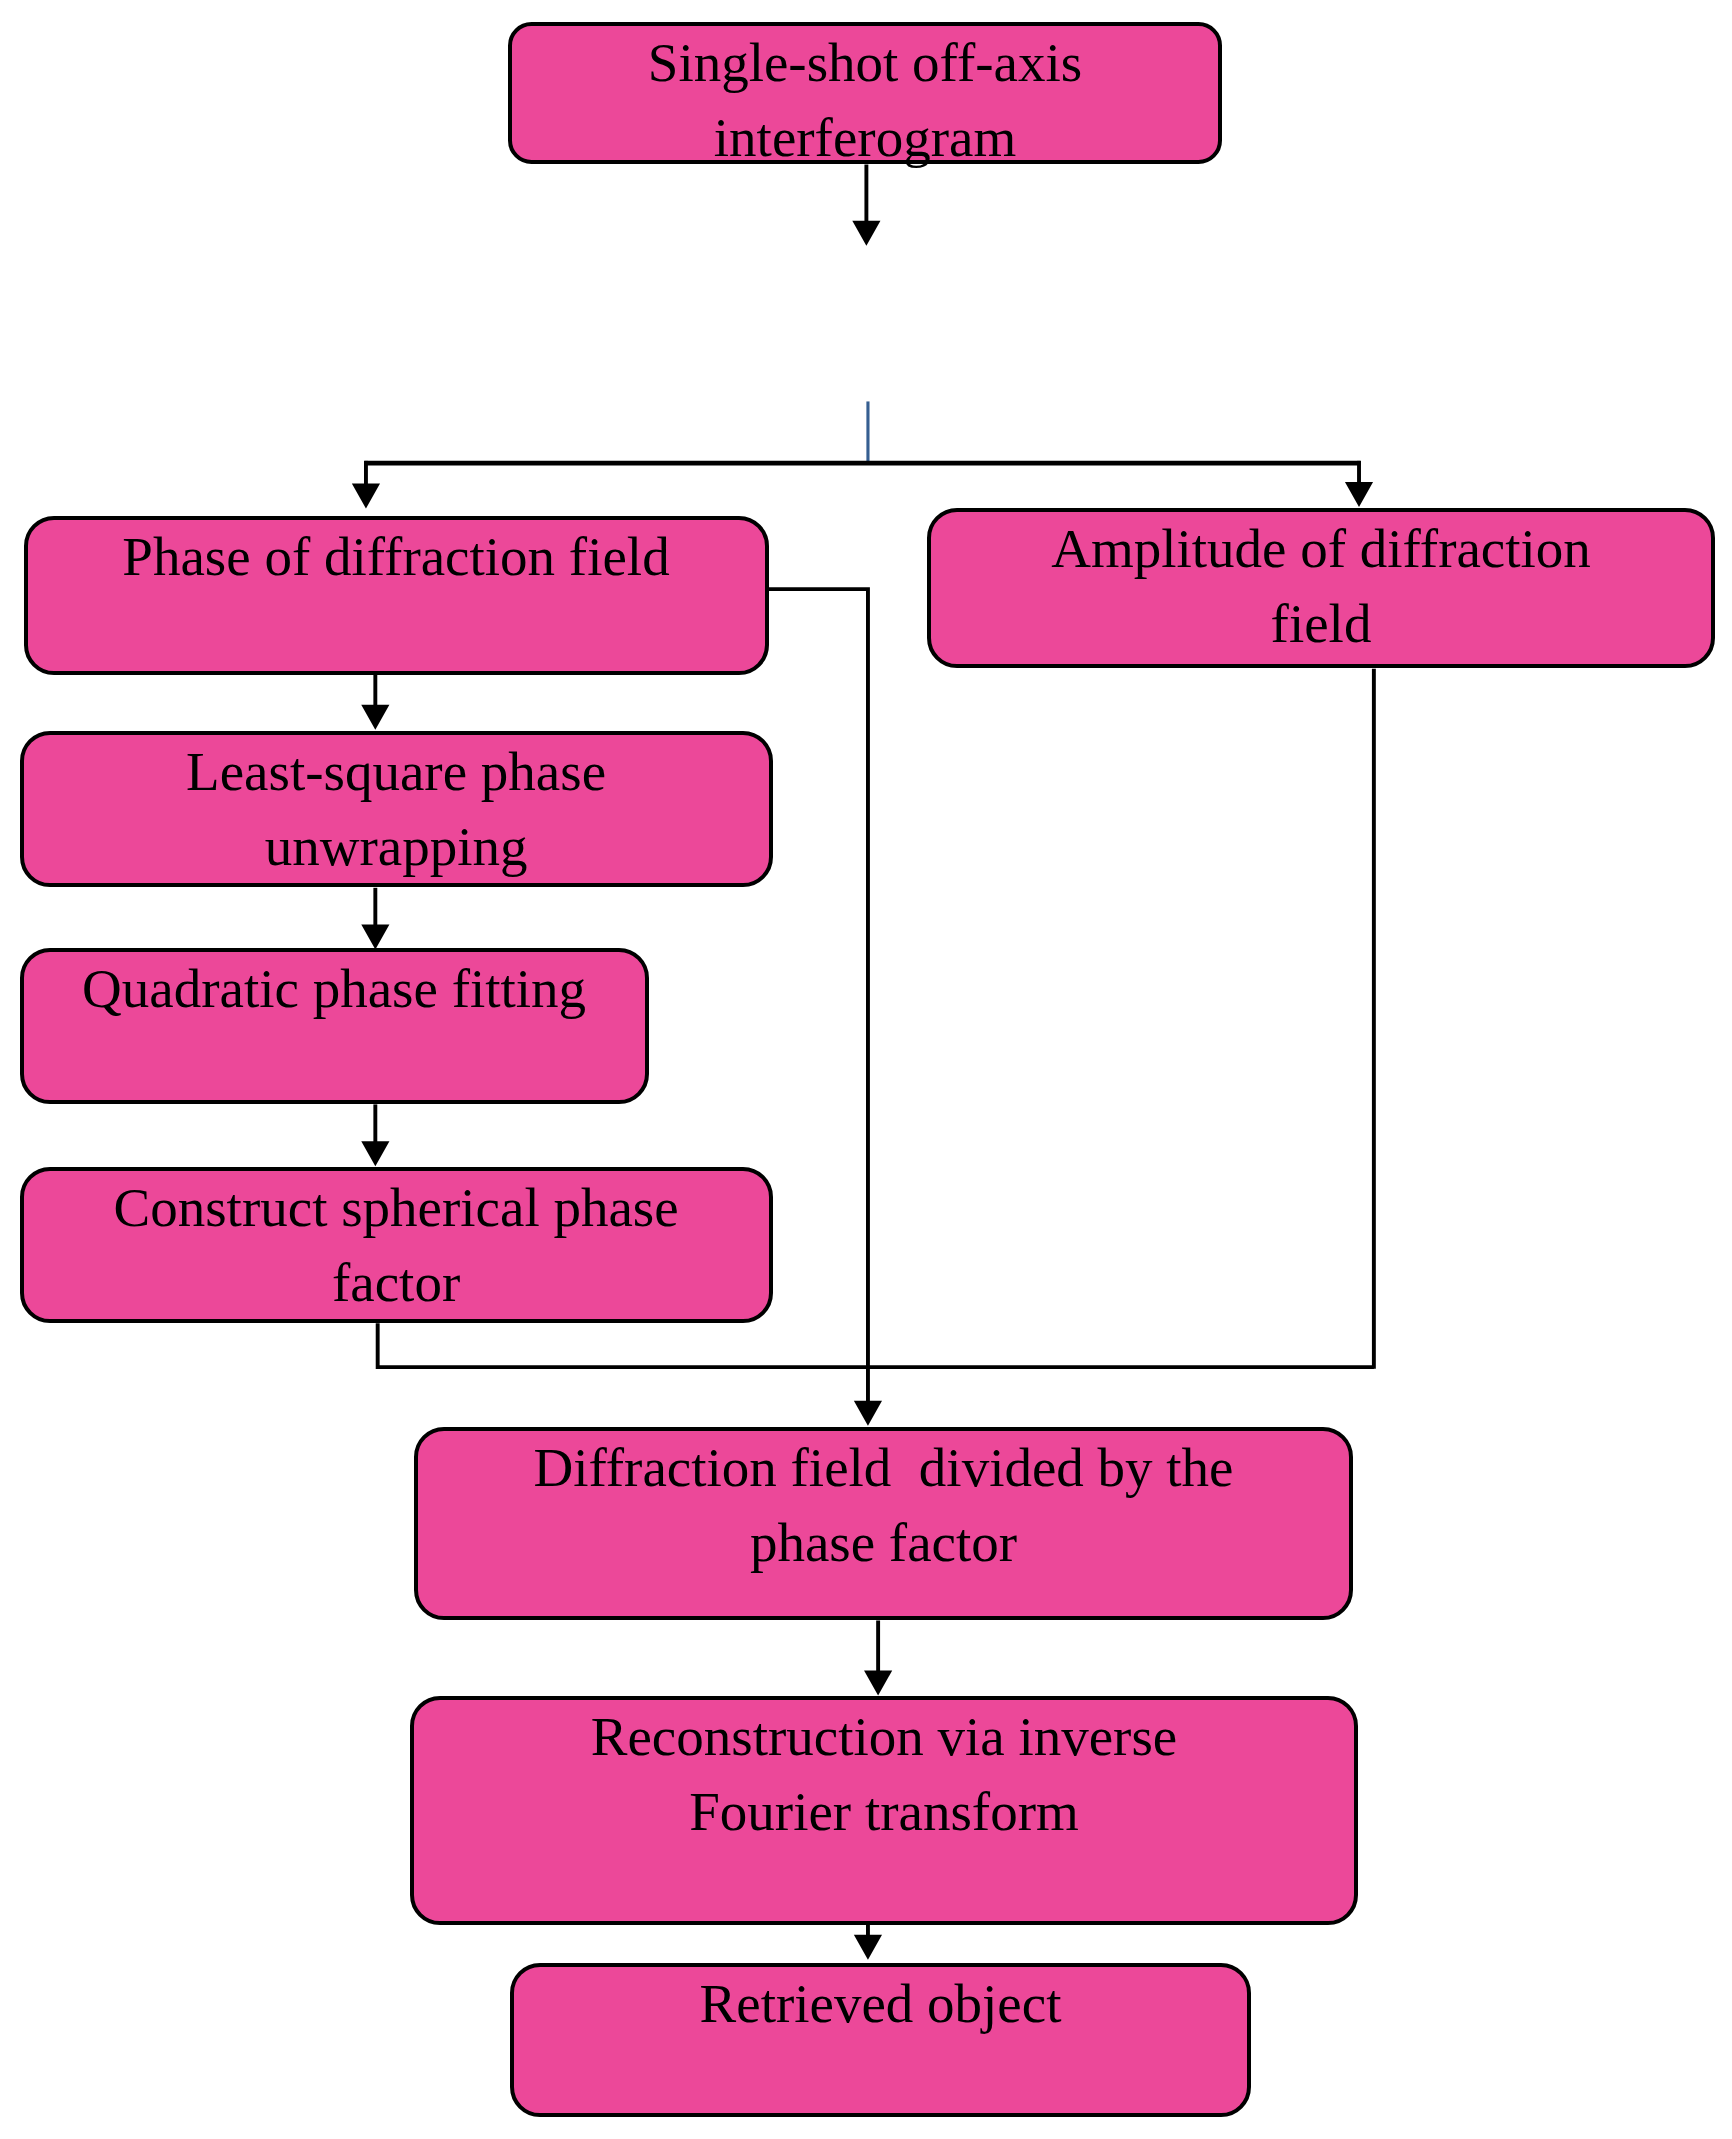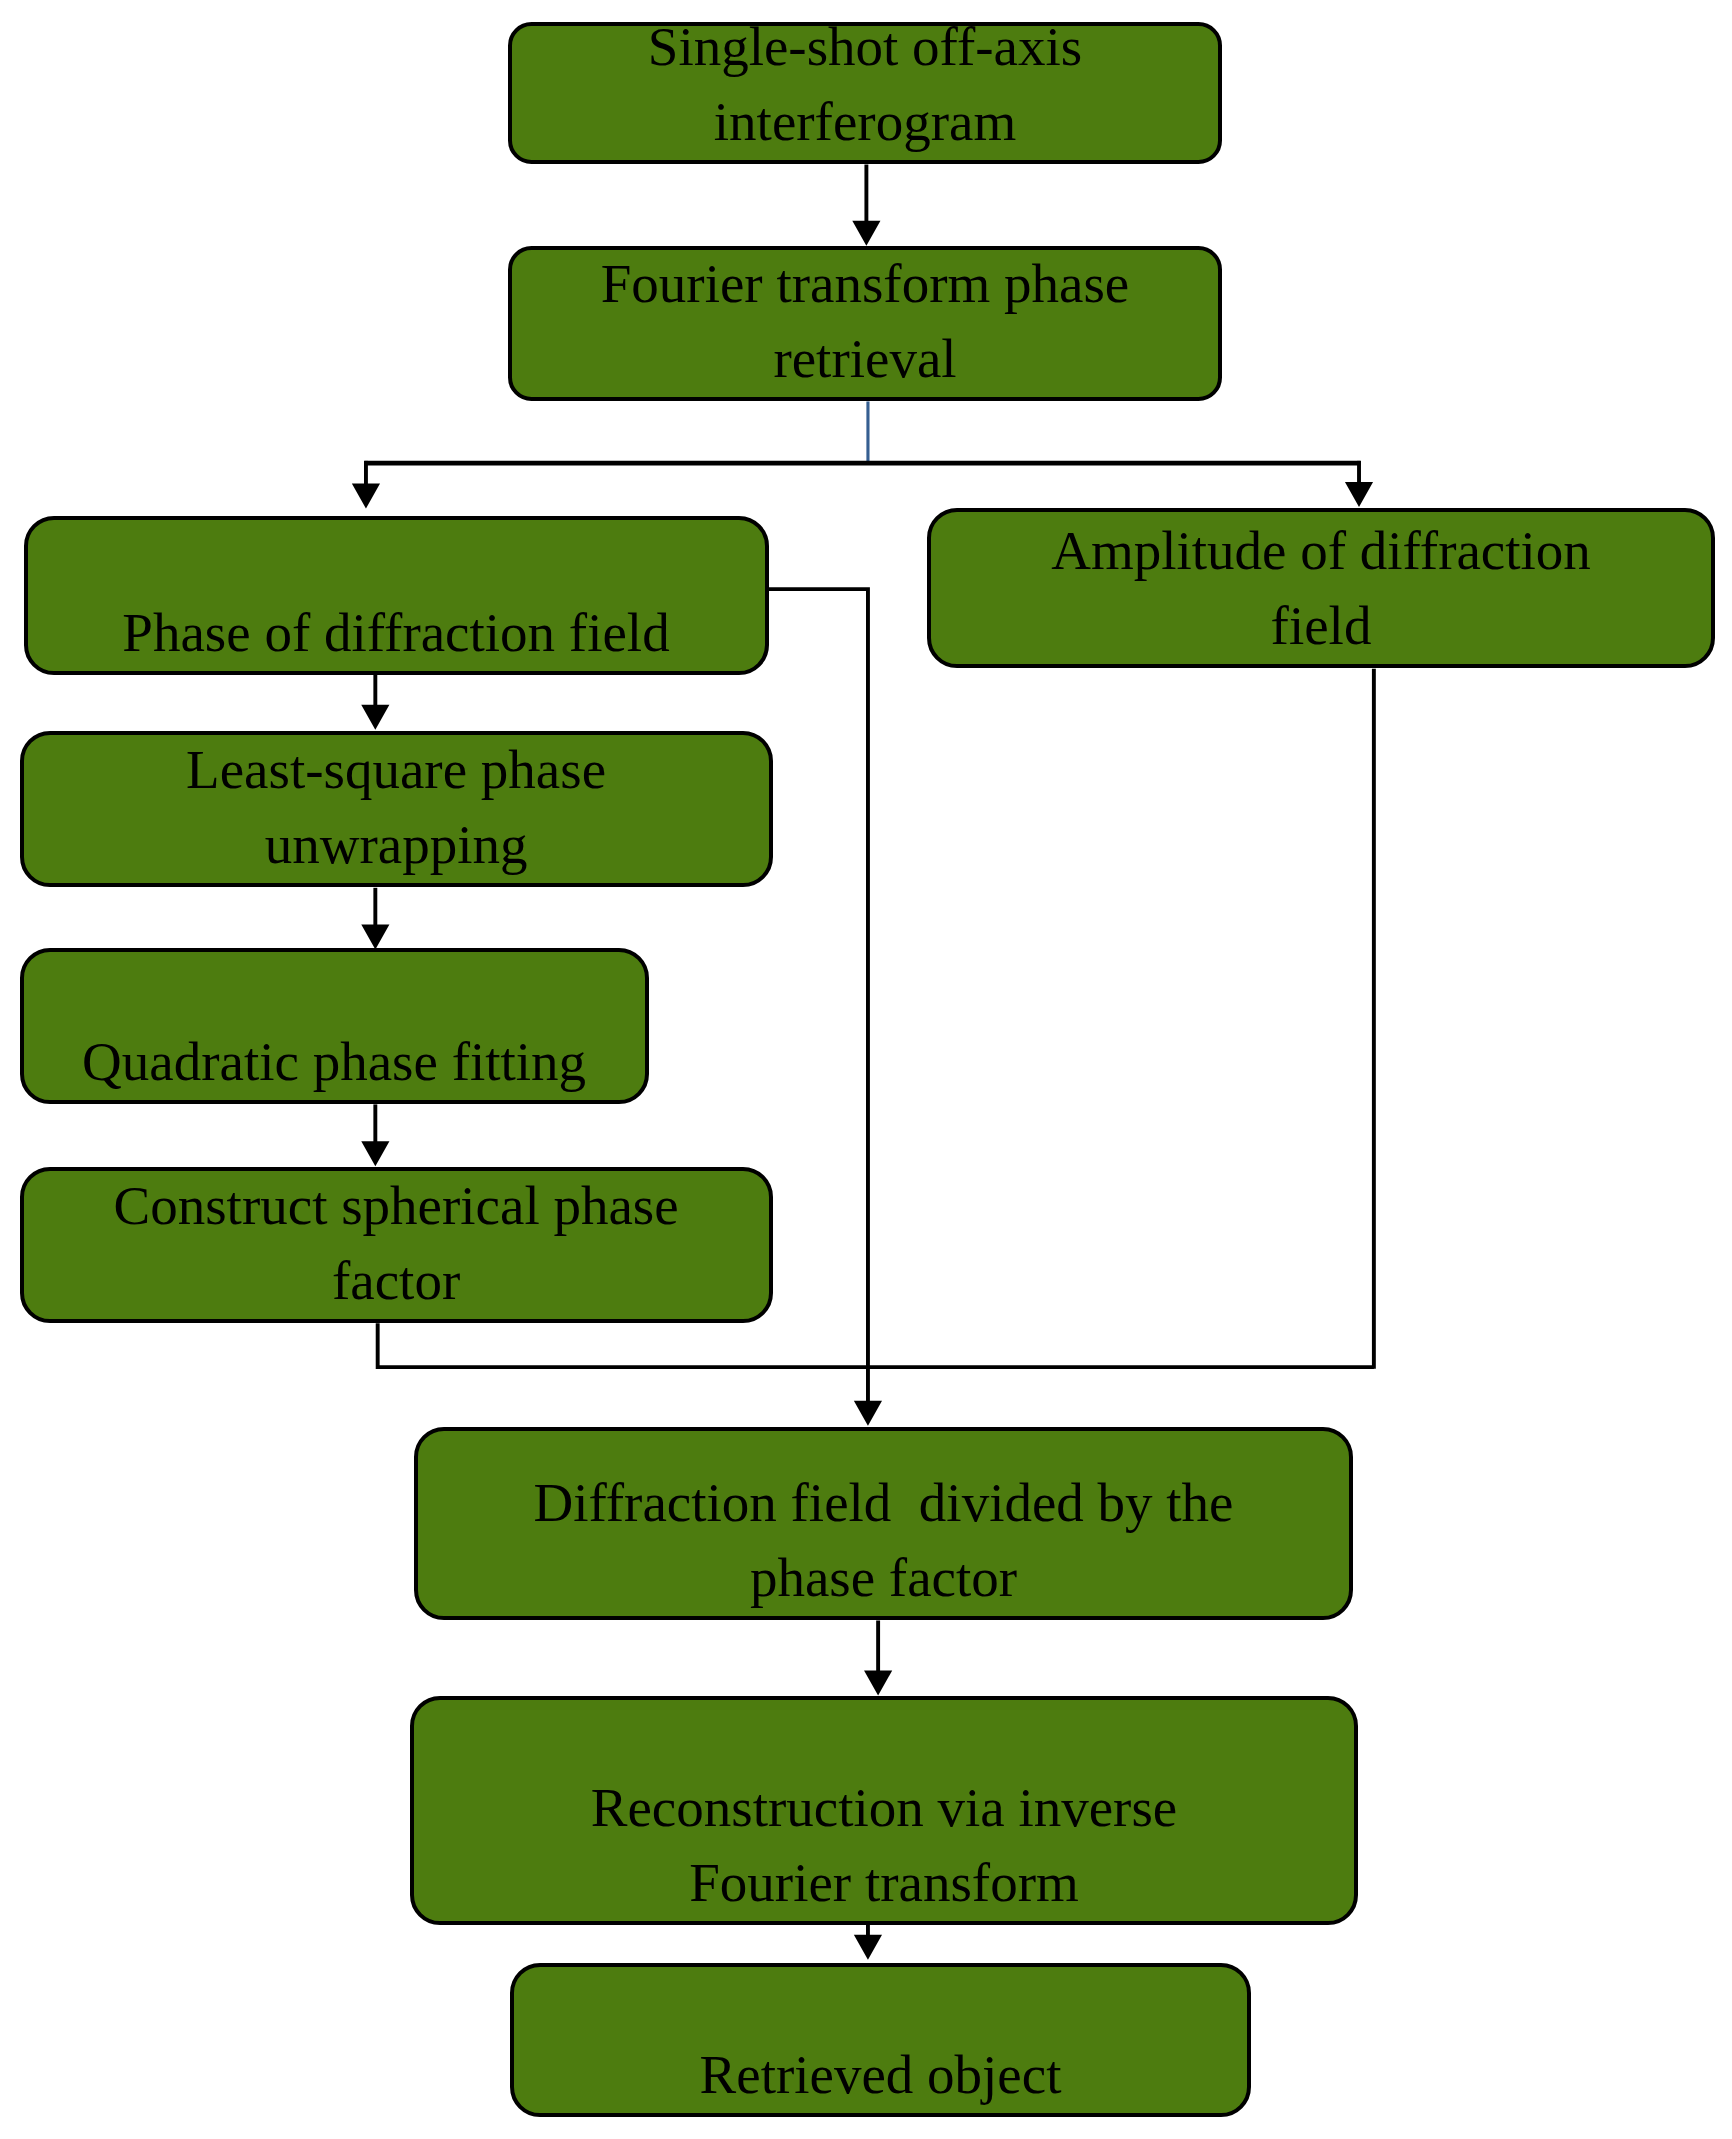--- a/index.html
+++ b/index.html
@@ -20,23 +20,23 @@
     left: 0;
     top: 0;
     width: 1732px;
     height: 2140px;
   }
   .node {
     position: absolute;
     box-sizing: border-box;
     border: 4.7px solid #000000;
     border-radius: 30px;
-    background: #4d7c0f;
+    background: #ec4899;
     display: flex;
-    align-items: flex-end;
+    align-items: flex-start;
     justify-content: center;
     text-align: center;
   }
   .node-label {
     color: #000000;
     font-size: 55px;
     line-height: 1.36;
     white-space: pre-wrap;
     text-align: center;
   }
@@ -100,24 +100,20 @@
       <line x1="1110" y1="2424" x2="1110" y2="2476" stroke="#000000" stroke-width="5"></line>
       <polygon points="1092,2474 1128,2474 1110,2506" fill="#000000"></polygon>
     </g>
   </svg>
 
   <div class="node" style="left:508px; top:22px; width:714px; height:142px; border-radius:23.5px;">
     <div class="node-label">Single-shot off-axis
 interferogram</div>
   </div>
 
-  <div class="node" style="left:508px; top:246px; width:714px; height:155px; border-radius:23.5px;">
-    <div class="node-label">Fourier transform phase
-retrieval</div>
-  </div>
 
   <div class="node" style="left:23.5px; top:508px; width:745px; height:159px;margin-top:8px;">
     <div class="node-label">Phase of diffraction field</div>
   </div>
 
   <div class="node" style="left:927px; top:508px; width:788px; height:160px;">
     <div class="node-label">Amplitude of diffraction
 field</div>
   </div>
 

